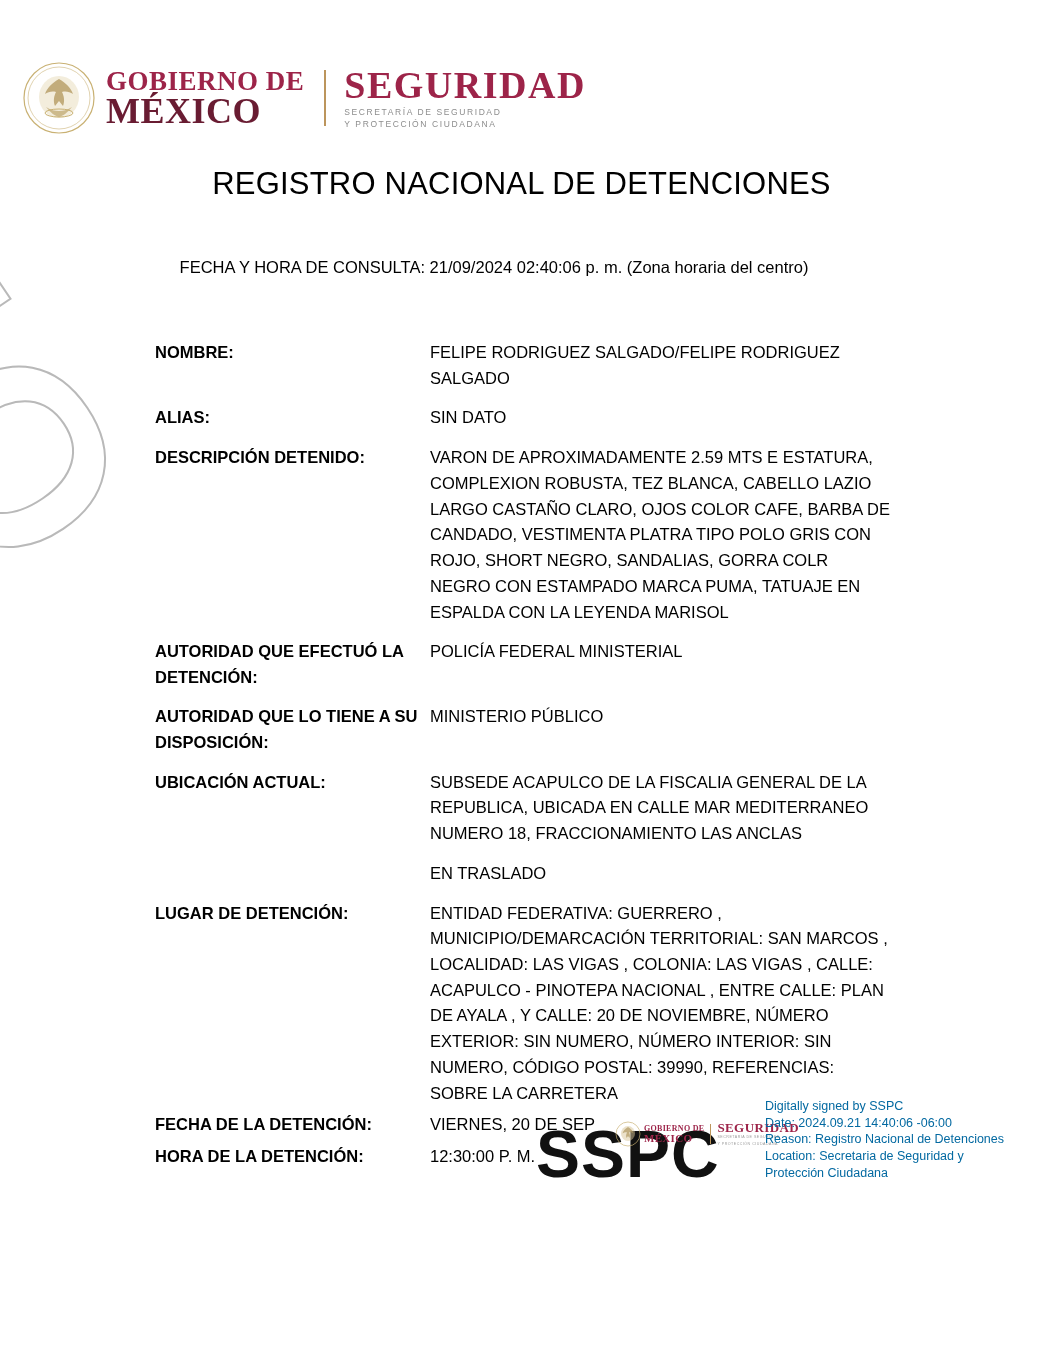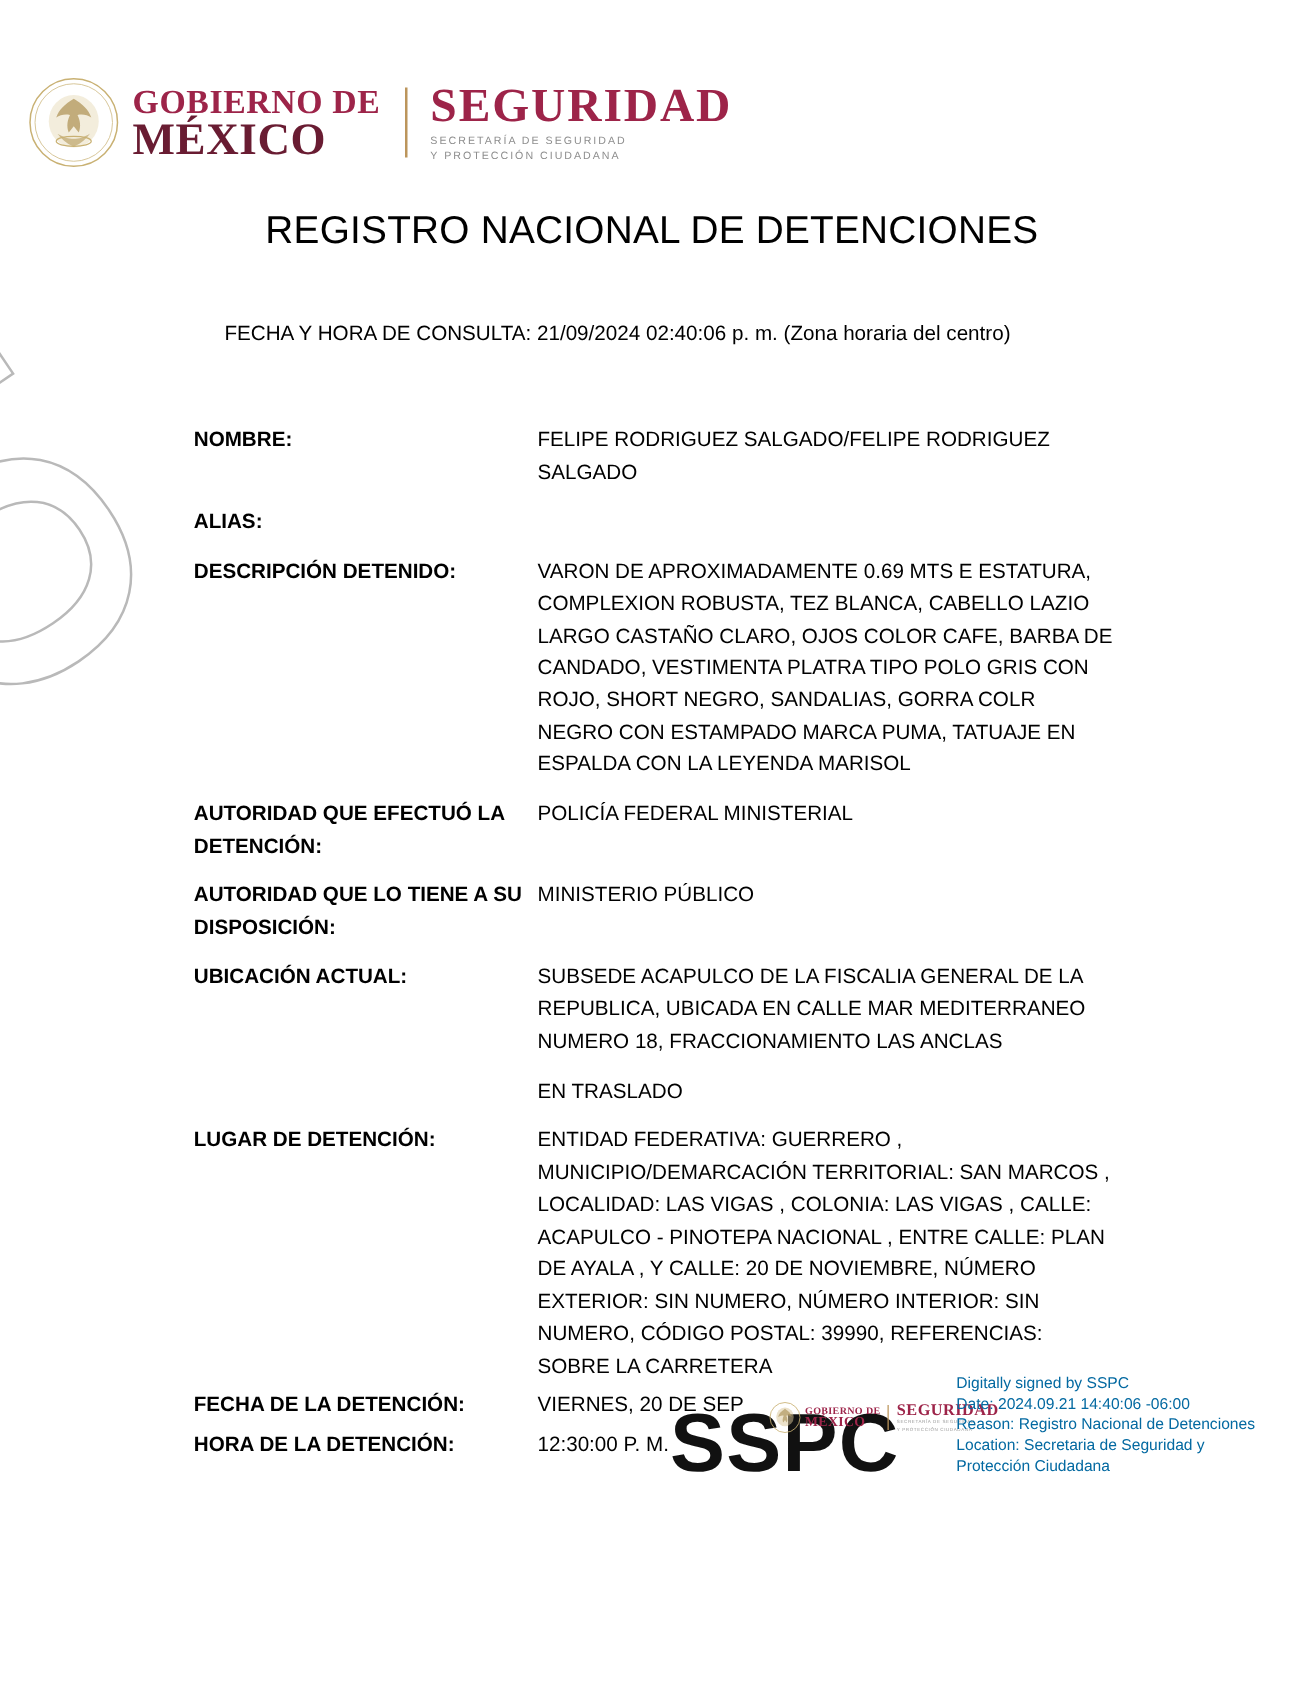--- a/index.html
+++ b/index.html
@@ -260,25 +260,26 @@
 
   <div class="fields">
 
     <div class="row">
       <div class="label">NOMBRE:</div>
       <div class="value">FELIPE RODRIGUEZ SALGADO/FELIPE RODRIGUEZ SALGADO</div>
     </div>
 
     <div class="row">
       <div class="label">ALIAS:</div>
+      <div class="value">SIN DATO</div>
     </div>
 
     <div class="row">
       <div class="label">DESCRIPCIÓN DETENIDO:</div>
-      <div class="value">VARON DE APROXIMADAMENTE 0.69 MTS E ESTATURA, COMPLEXION ROBUSTA, TEZ BLANCA, CABELLO LAZIO LARGO CASTAÑO CLARO, OJOS COLOR CAFE, BARBA DE CANDADO, VESTIMENTA PLATRA TIPO POLO GRIS CON ROJO, SHORT NEGRO, SANDALIAS, GORRA COLR NEGRO CON ESTAMPADO MARCA PUMA, TATUAJE EN ESPALDA CON LA LEYENDA MARISOL</div>
+      <div class="value">VARON DE APROXIMADAMENTE 2.59 MTS E ESTATURA, COMPLEXION ROBUSTA, TEZ BLANCA, CABELLO LAZIO LARGO CASTAÑO CLARO, OJOS COLOR CAFE, BARBA DE CANDADO, VESTIMENTA PLATRA TIPO POLO GRIS CON ROJO, SHORT NEGRO, SANDALIAS, GORRA COLR NEGRO CON ESTAMPADO MARCA PUMA, TATUAJE EN ESPALDA CON LA LEYENDA MARISOL</div>
     </div>
 
     <div class="row">
       <div class="label">AUTORIDAD QUE EFECTUÓ LA DETENCIÓN:</div>
       <div class="value">POLICÍA FEDERAL MINISTERIAL</div>
     </div>
 
     <div class="row">
       <div class="label">AUTORIDAD QUE LO TIENE A SU DISPOSICIÓN:</div>
       <div class="value">MINISTERIO PÚBLICO</div>

